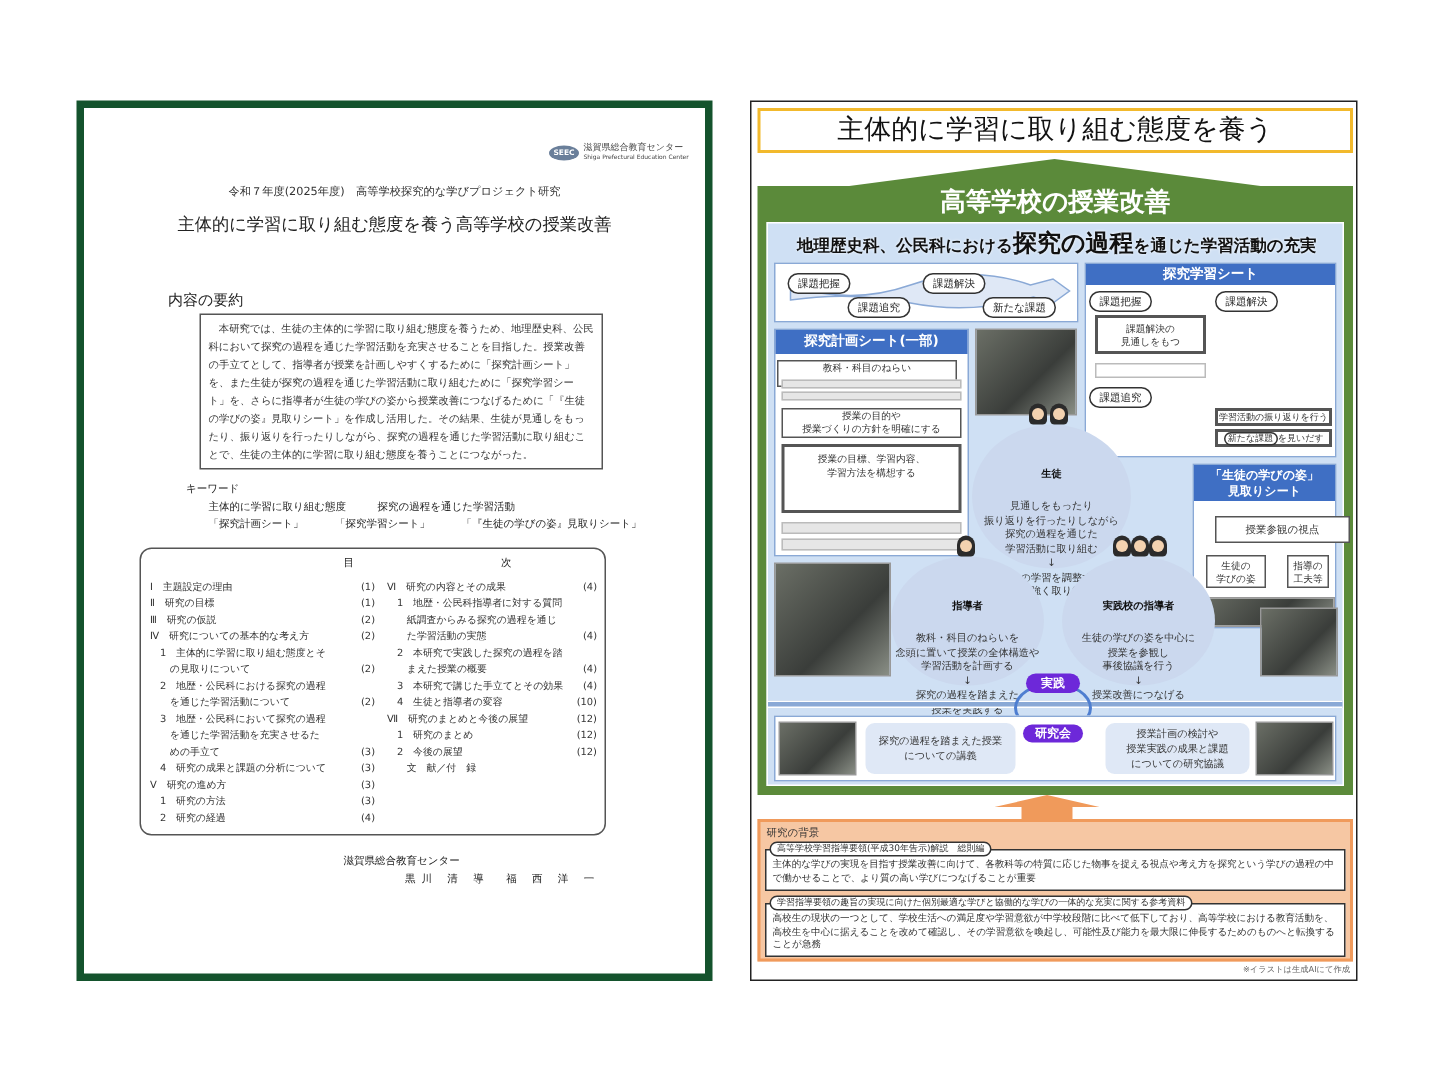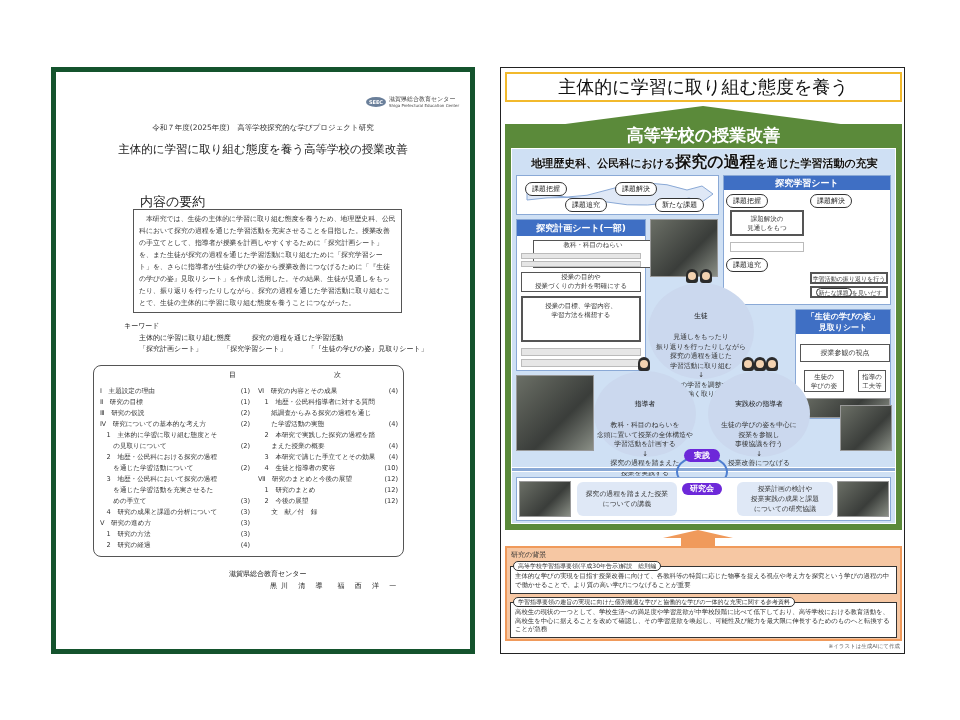--- a/index.html
+++ b/index.html
@@ -6,21 +6,21 @@
 body{width:960px;height:720px;background:#fff;position:relative;overflow:hidden;font-family:"DejaVu Sans",sans-serif;color:#222}
 .abs{position:absolute}
 
 #doc{left:51px;top:67px;width:424px;height:587px;border:5px solid #14532d;background:#fff}
 #doc .logo{left:310px;top:22px;width:110px;height:16px;font-size:6px;color:#444;display:flex;align-items:center;gap:3px}
 #doc .logo .mark{width:20px;height:10px;border-radius:50%;background:#6a7f9a;color:#fff;font-size:5px;text-align:center;line-height:10px;font-weight:bold}
 #doc .logo .txt{line-height:6px}
 #doc .sub{left:0;width:100%;top:51px;text-align:center;font-size:7.5px;color:#333}
 #doc .title{left:0;width:100%;top:70px;text-align:center;font-size:11.5px;color:#222}
 #doc .subtitle{left:0;width:100%;top:97px;text-align:center;font-size:7px;color:#444}
-#doc .h-sum{left:84px;top:121px;font-size:13px}
+#doc .h-sum{left:56px;top:121px;font-size:10px}
 #doc .summary{left:77px;top:137px;width:269px;height:104px;border:1px solid #555;padding:3px 5px;font-size:6.9px;line-height:12px;color:#333;text-indent:1em}
 #doc .kw-h{left:68px;top:249px;font-size:7px}
 #doc .kw1{left:83px;top:261px;font-size:7px}
 #doc .kw2{left:83px;top:272px;font-size:7px;white-space:pre}
 #doc .toc{left:37px;top:293px;width:311px;height:192px;border:1px solid #555;border-radius:8px}
 #doc .toc-h{top:4px;font-size:7px}
 .toc-col{top:20px;font-size:6.6px;line-height:11px;color:#333}
 .toc-row{display:flex;justify-content:space-between}
 .toc-row .pg{white-space:nowrap}
 #doc .org{left:173px;top:497px;font-size:7px}
@@ -31,21 +31,21 @@
 .p-roof{left:4px;top:38px;width:397px;height:26px}
 .p-green{left:4px;top:56px;width:397px;height:406px;background:#5b8a3a}
 .p-green-title{left:0;top:0;width:100%;text-align:center;color:#fff;font-size:17px;line-height:22px;font-weight:bold}
 .p-inner{left:6px;top:24px;width:385px;height:376px;background:#cfe0f4;border:1px solid #fff}
 .p-banner{left:4px;top:2px;width:377px;height:22px;text-align:center;font-size:11px;line-height:22px;font-weight:bold;color:#111;text-shadow:0 0 2px #fff}
 .p-banner .big{font-size:16px}
 .panel{background:#fff;border:1px solid #8aa9d6}
 .bluehead{background:#3f6fc4;color:#fff;font-weight:bold;text-align:center}
 .pill{border:1px solid #333;border-radius:10px;background:#fff;font-size:7px;text-align:center;padding:1px 6px;position:absolute}
 .bubble{border-radius:50%;background:#cbd8ee;text-align:center;color:#333;font-size:6.8px;line-height:9.5px;position:absolute}
-.bubble .who{font-weight:normal;color:#111;margin-bottom:2px}
+.bubble .who{font-weight:bold;color:#111;margin-bottom:2px}
 .avatar{display:inline-block;width:12px;height:14px;border-radius:6px 6px 3px 3px;background:#2b2b2b;position:relative}
 .avatar::after{content:"";position:absolute;left:2px;top:3px;width:8px;height:8px;border-radius:50%;background:#f3d2b0}
 .photo{background:linear-gradient(135deg,#6b6f66,#3a3d3a 60%,#8a8f86);border:1px solid #999}
 .minibox{border:1px solid #555;background:#fff;font-size:6.5px;text-align:center;position:absolute;color:#333}
 .grayline{height:6px;background:#e6e6e6;border:1px solid #bbb;position:absolute}
 .ring{position:absolute;border:2px solid #4e7ed0;border-radius:50%}
 .tag{position:absolute;background:#6d28d9;color:#fff;font-size:8px;font-weight:bold;border-radius:8px;text-align:center}
 .bg-section{left:4px;top:478px;width:397px;height:95px;background:#f6c7a3;border:2px solid #f09a5b}
 .bg-h{left:4px;top:2px;font-size:7px;color:#333}
 .bg-box{position:absolute;left:3px;width:387px;border:1px solid #333;background:#fff;font-size:6.4px;line-height:8.5px;color:#333;padding:2px 4px 2px 4px}
@@ -203,21 +203,21 @@
           <path d="M10 14 Q50 28 90 14 T170 14 L185 10 L196 18 L185 26 L172 22 Q130 34 90 26 T10 24 Z" fill="#dfe8f6" stroke="#8aa9d6"></path>
         </svg>
         <div class="pill" style="left:8px;top:6px">課題把握</div>
         <div class="pill" style="left:98px;top:6px">課題解決</div>
         <div class="pill" style="left:48px;top:22px">課題追究</div>
         <div class="pill" style="left:138px;top:22px">新たな課題</div>
       </div>
 
       <div class="abs panel" style="left:4px;top:70px;width:130px;height:152px">
         <div class="bluehead" style="height:16px;font-size:9px;line-height:16px">探究計画シート(一部)</div>
-        <div class="minibox" style="left:16px;top:20px;width:120px;height:28px;line-height:8px">教科・科目のねらい</div>
+        <div class="minibox" style="left:1px;top:20px;width:120px;height:18px;line-height:8px">教科・科目のねらい</div>
         <div class="grayline" style="left:4px;top:33px;width:120px"></div>
         <div class="grayline" style="left:4px;top:41px;width:120px"></div>
         <div class="minibox" style="left:4px;top:52px;width:120px;height:20px;line-height:9px;white-space:pre-line">授業の目的や
 授業づくりの方針を明確にする</div>
         <div class="minibox" style="left:4px;top:76px;width:120px;height:46px;line-height:9px;white-space:pre-line;padding-top:4px;border-width:2px">授業の目標、学習内容、
 学習方法を構想する</div>
         <div class="grayline" style="left:4px;top:128px;width:120px;height:8px"></div>
         <div class="grayline" style="left:4px;top:139px;width:120px;height:8px"></div>
       </div>
 
@@ -231,21 +231,21 @@
 見通しをもつ</div>
         <div class="grayline" style="left:6px;top:66px;width:74px;height:10px;background:#fff"></div>
         <div class="pill" style="left:2px;top:82px">課題追究</div>
         <div class="minibox" style="left:86px;top:96px;width:78px;height:12px;line-height:10px;font-size:6px;border-width:2px">学習活動の振り返りを行う</div>
         <div class="minibox" style="left:86px;top:110px;width:78px;height:12px;line-height:10px;font-size:6px;border-width:2px"><span style="border:1px solid #333;border-radius:5px;padding:0 2px">新たな課題</span><span>を見いだす</span></div>
       </div>
 
       <div class="abs panel" style="left:283px;top:160px;width:96px;height:110px">
         <div class="bluehead" style="height:24px;font-size:8px;line-height:11px;white-space:pre-line;padding-top:1px">「生徒の学びの姿」
 見取りシート</div>
-        <div class="minibox" style="left:4px;top:34px;width:90px;height:18px;line-height:16px;font-size:7px">授業参観の視点</div>
+        <div class="minibox" style="left:14px;top:34px;width:90px;height:18px;line-height:16px;font-size:7px">授業参観の視点</div>
         <div class="minibox" style="left:8px;top:60px;width:40px;height:22px;line-height:9px;white-space:pre-line;padding-top:2px">生徒の
 学びの姿</div>
         <div class="minibox" style="left:62px;top:60px;width:28px;height:22px;line-height:9px;white-space:pre-line;padding-top:2px">指導の
 工夫等</div>
         <div class="abs photo" style="left:0;top:88px;width:94px;height:20px"></div>
       </div>
 
       <div class="bubble" style="left:136px;top:134px;width:106px;height:96px;padding-top:10px;white-space:pre-line">
         <div style="position:absolute;left:38px;top:-14px"><span class="avatar"></span> <span class="avatar"></span></div>
         <div class="who">生徒</div>

